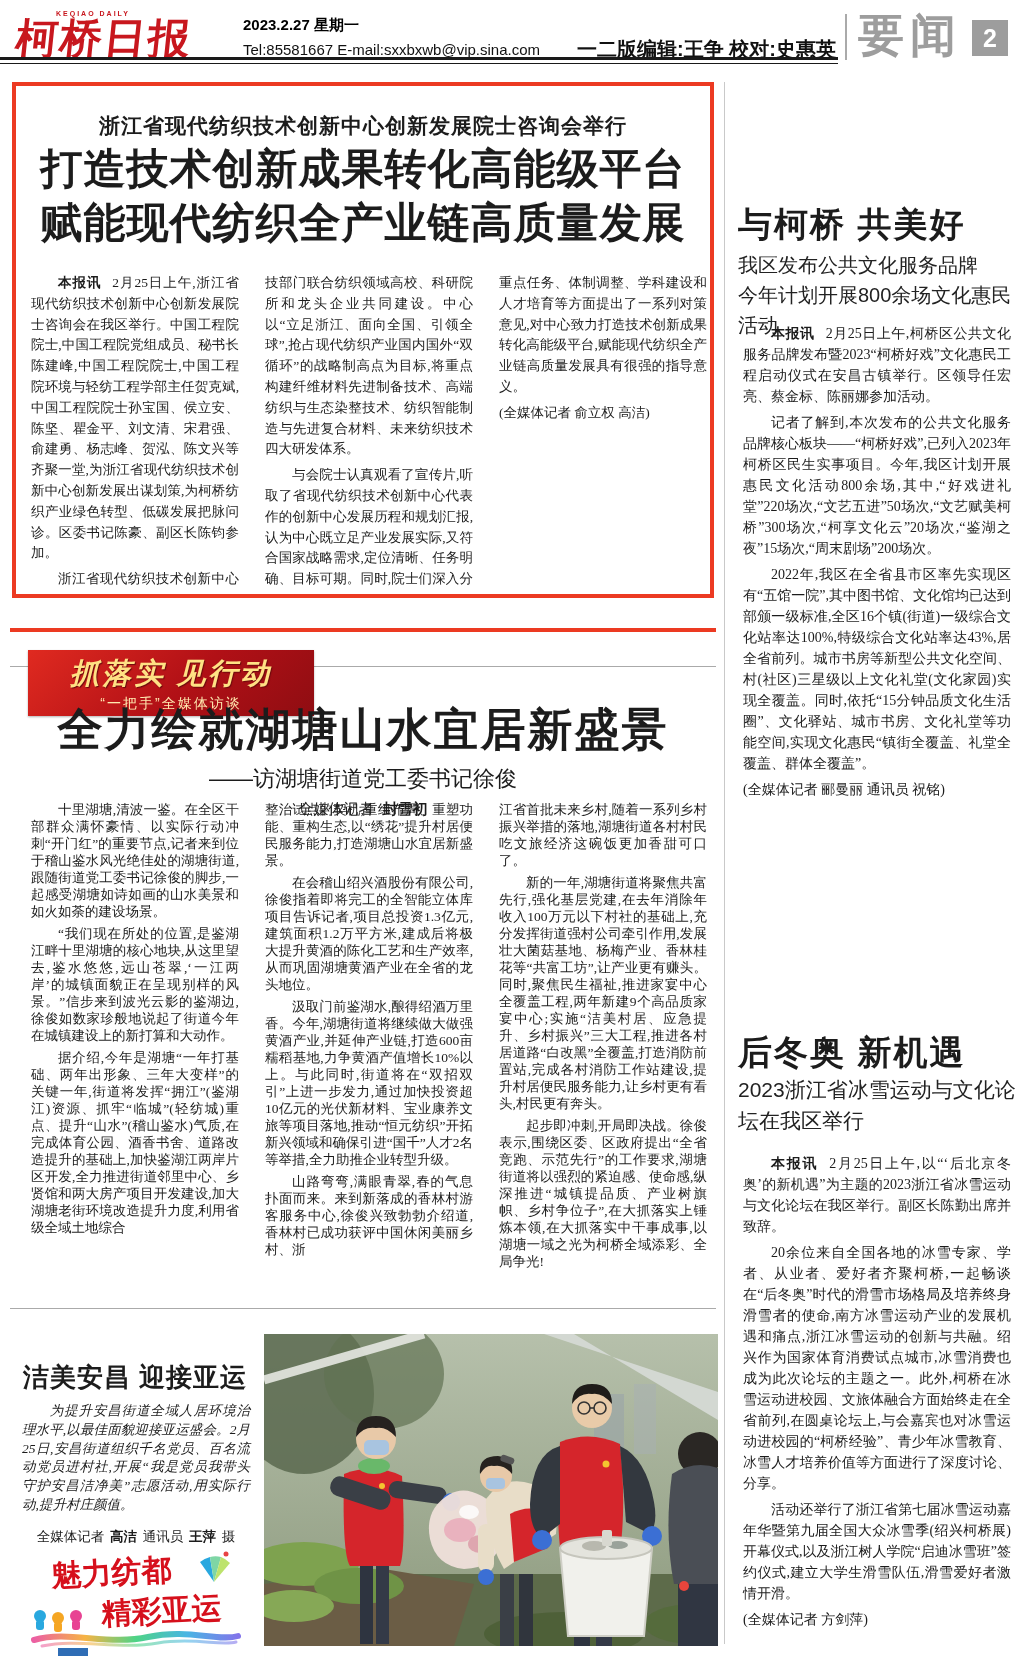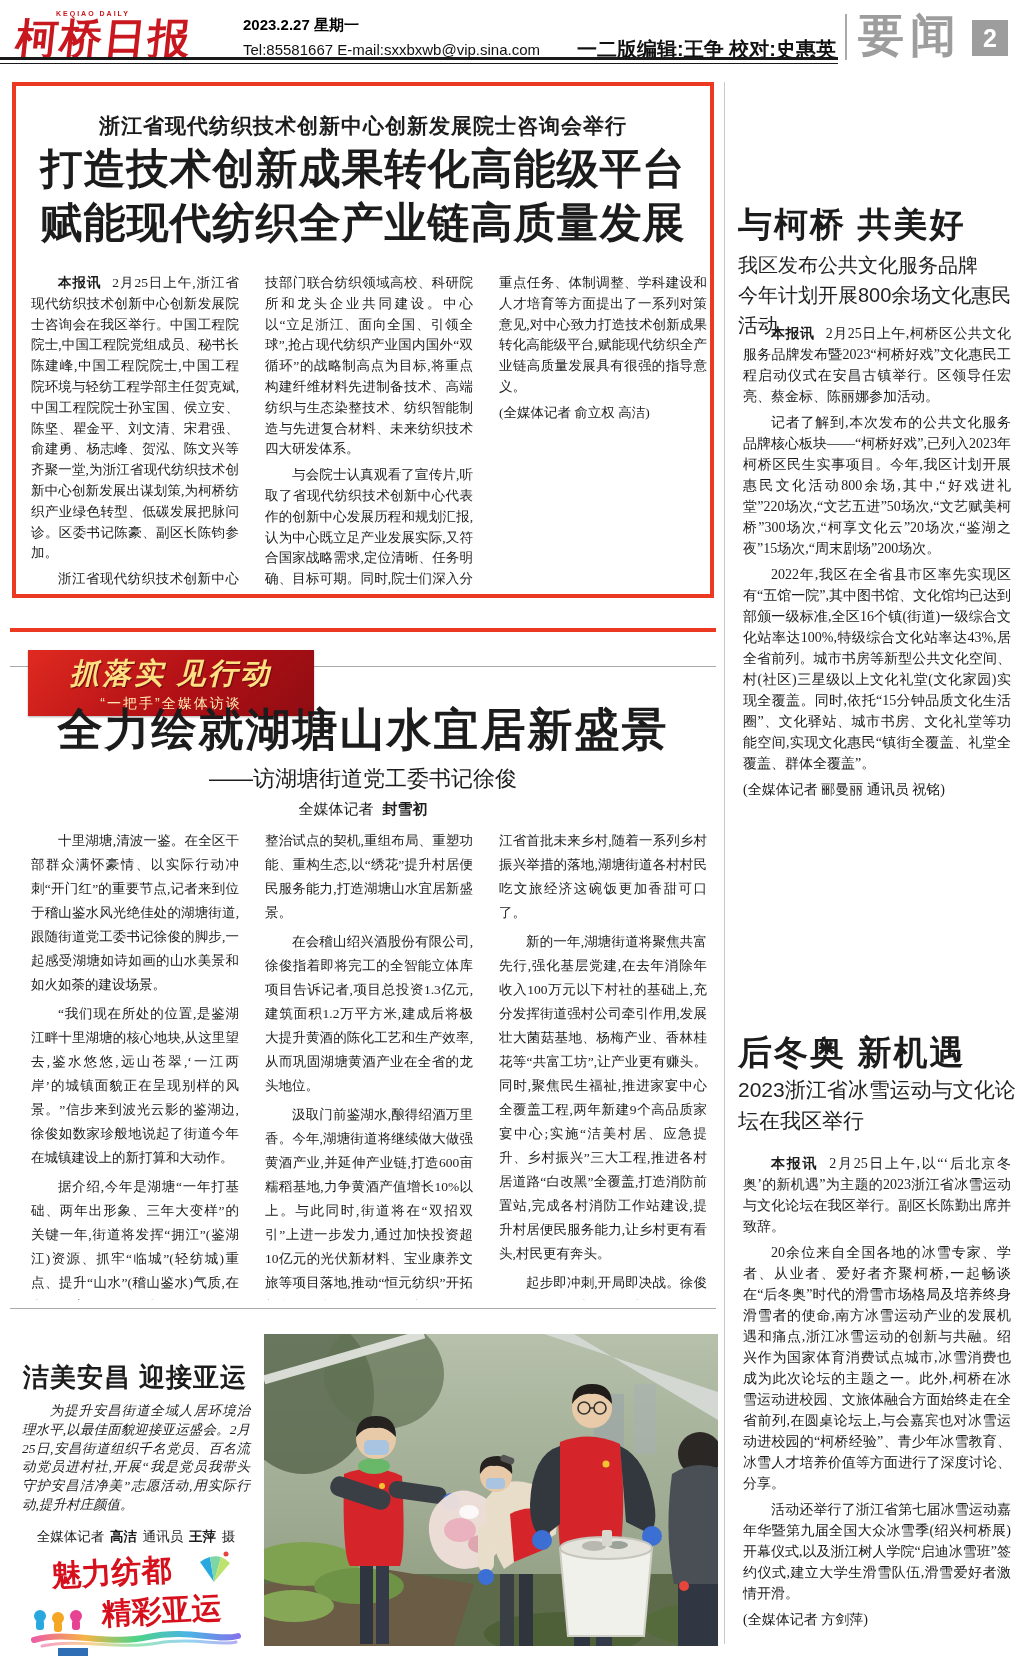--- a/index.html
+++ b/index.html
@@ -47,22 +47,22 @@
           background:linear-gradient(135deg,#e02a20 0%,#b11016 55%,#8f0d12 100%);
           border-radius:0;box-shadow:0 1px 2px rgba(0,0,0,.3)}
   .banner-l1{font-size:29px;font-weight:900;font-style:italic;color:#ffe184;text-align:center;
              letter-spacing:3px;margin-top:4px;text-shadow:1px 1px 1px #6d0a0d;
              font-family:"Liberation Serif",serif}
   .banner-l2{font-size:14px;color:#ffe9b0;text-align:center;letter-spacing:2px;margin-top:1px}
   .mid-h{left:10px;top:700px;width:706px;text-align:center;font-size:45px;font-weight:900;letter-spacing:2px}
   .mid-sub{left:10px;top:764px;width:706px;text-align:center;font-size:22px}
   .mid-byline{left:10px;top:800px;width:706px;text-align:center;font-size:15px}
   .mid-byline b{margin-left:.6em}
-  .mid-col{position:absolute;top:824px;width:218px;height:476px;overflow:hidden;
-           font-size:13.5px;line-height:24px}
+  .mid-col{position:absolute;top:796px;width:218px;height:476px;overflow:hidden;
+           font-size:13.5px;line-height:17px}
 
   
   .bl-title{left:22px;top:1360px;width:226px;text-align:center;font-size:26px;font-weight:900;letter-spacing:1px}
   .bl-body{left:22px;top:1402px;width:228px;font-size:13.5px;line-height:18.8px;
            font-family:"Liberation Serif","DejaVu Serif",serif;font-style:italic;text-align:justify}
   .bl-body .ind{display:inline-block;width:2em}
   .bl-byline{left:22px;top:1528px;width:228px;font-size:13.5px;text-align:center}
   .bl-byline b{margin:0 2px}
 
   .photo{left:264px;top:1334px;width:454px;height:312px}

